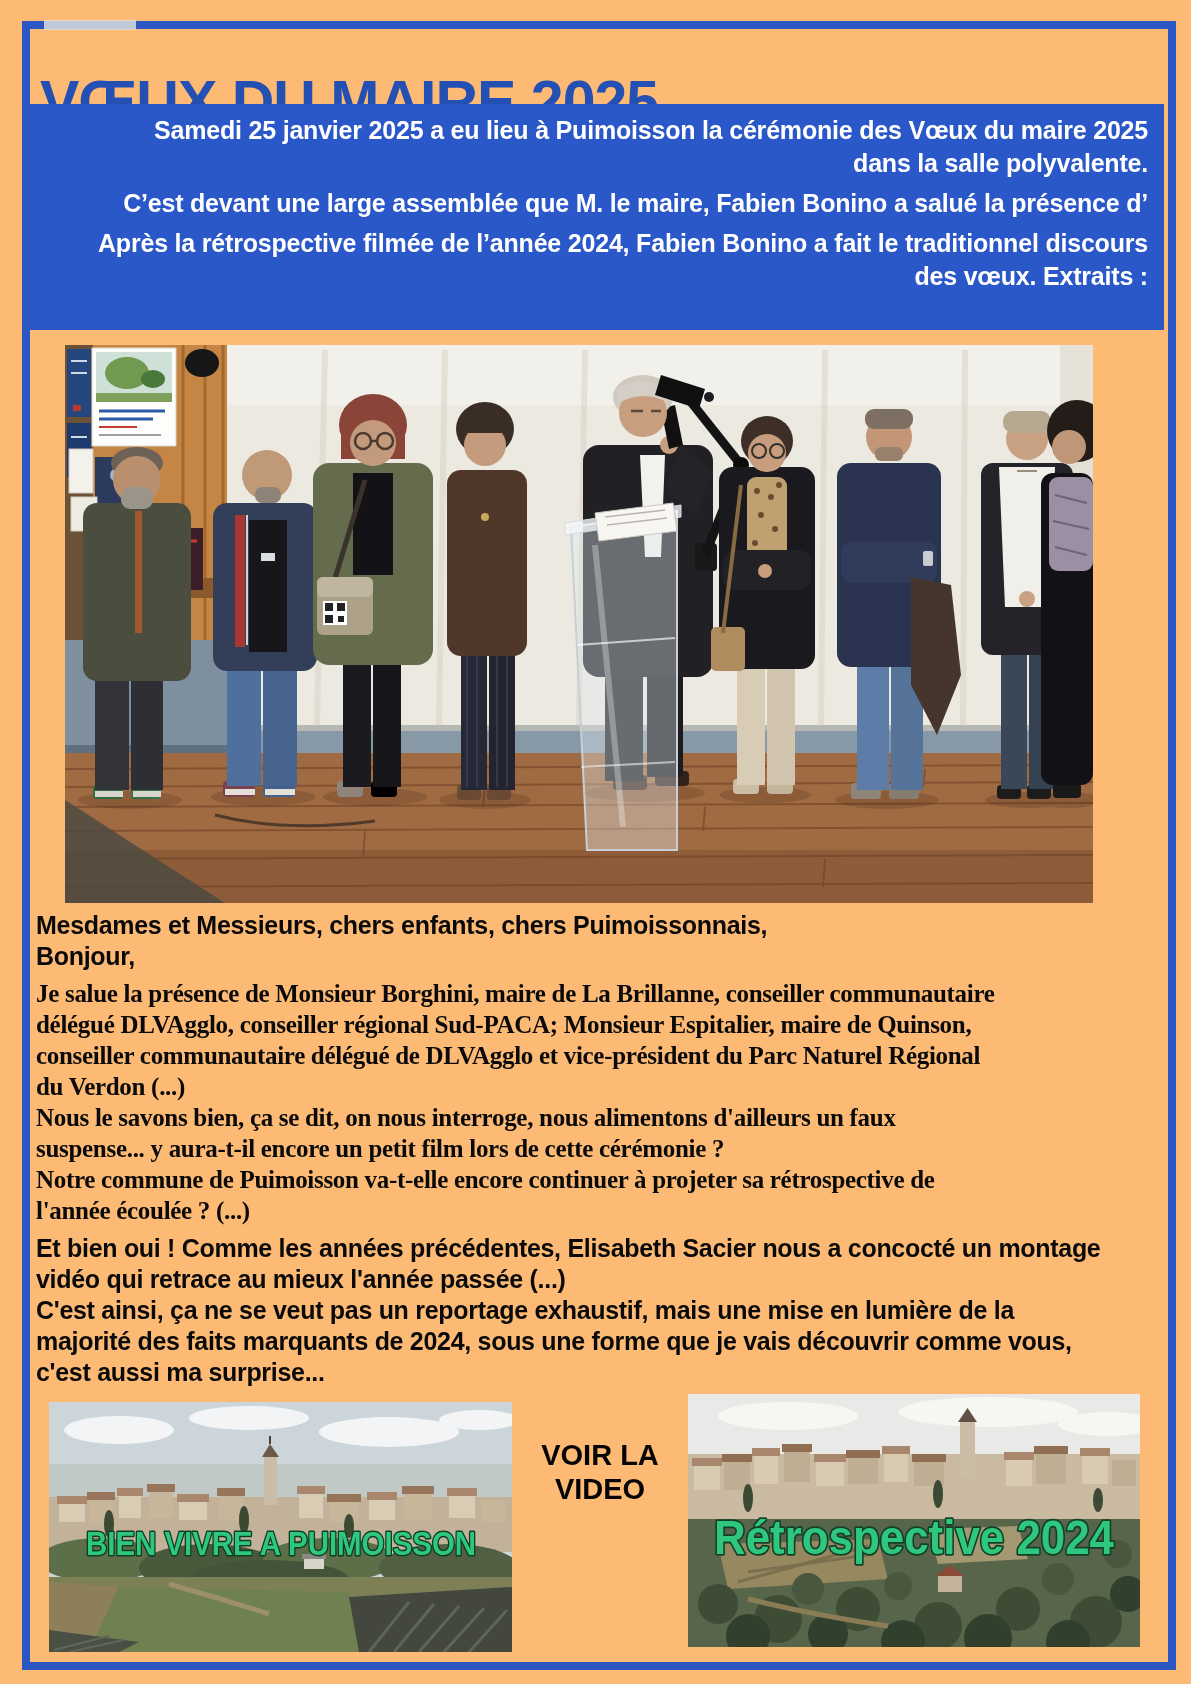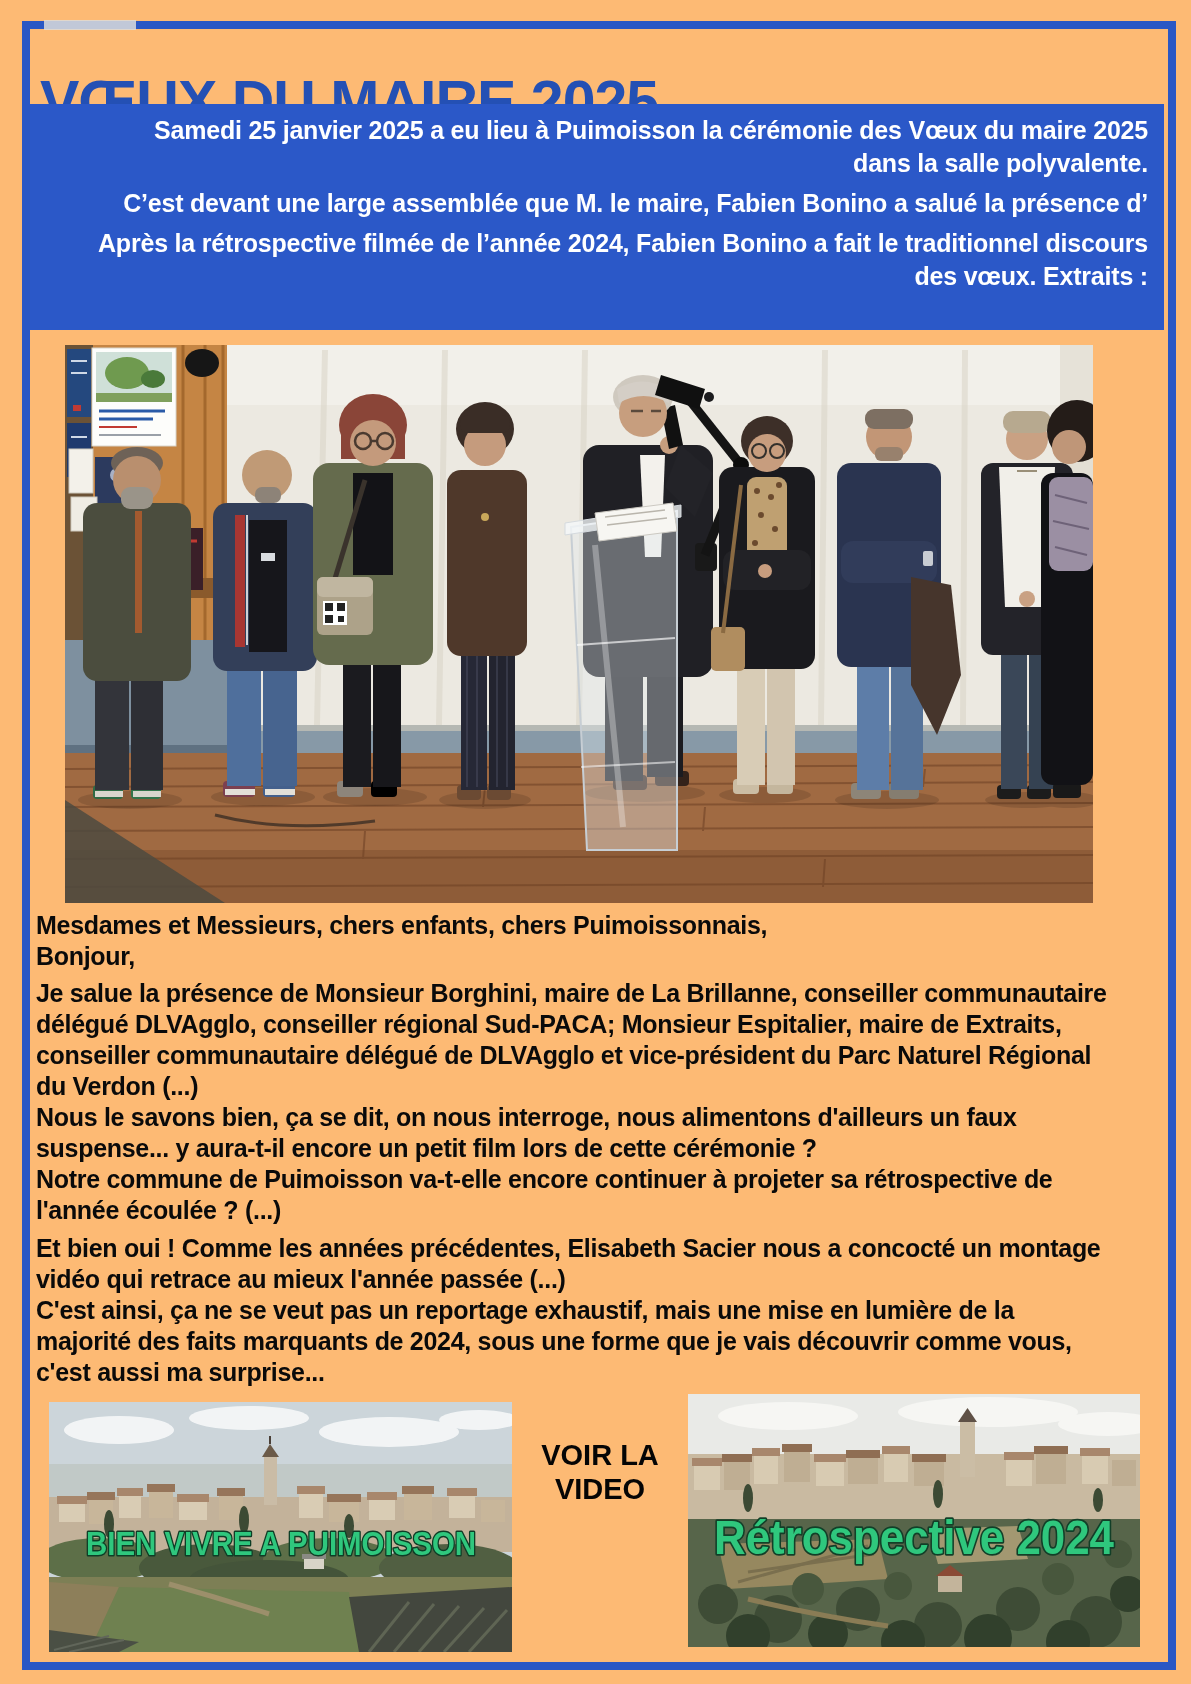--- a/index.html
+++ b/index.html
@@ -12,21 +12,21 @@
          font-size:59px;font-weight:bold;letter-spacing:-1px;white-space:nowrap;}
   .banner{position:absolute;left:30px;top:104px;width:1134px;height:226px;background:#2B58C8;
           box-sizing:border-box;padding:10px 16px 0 16px;color:#ffffff;font-weight:bold;
           font-size:25px;line-height:33px;letter-spacing:-0.2px;}
   .banner p{margin:0 0 7px 0;text-align:right;}
   .banner .bl{display:block;white-space:nowrap;}
   .photo{position:absolute;left:65px;top:345px;width:1028px;height:558px;overflow:hidden;background:#ece9e1;}
   .article{position:absolute;left:36px;width:1140px;color:#0a0a0a;font-weight:bold;
            font-size:25px;line-height:31px;letter-spacing:-0.3px;}
   .article div{white-space:nowrap;}
-  .b1{top:910px;} .b2{top:978px;} .b3{top:1233px;}
+  .b1{top:910px;} .b2{top:978px;font-family:Liberation Serif, serif;} .b3{top:1233px;}
   .thumb{position:absolute;display:block;border-radius:29px;}
   .thumb-left{left:49px;top:1402px;width:463px;height:250px;}
   .thumb-right{left:688px;top:1394px;width:452px;height:253px;}
   .voir{position:absolute;left:500px;top:1438px;width:200px;text-align:center;color:#050505;
         font-size:29px;line-height:34px;font-weight:bold;cursor:pointer;}
   svg{display:block;}
   .cap{font-family:"Liberation Sans","DejaVu Sans",sans-serif;font-weight:bold;
        paint-order:stroke;stroke-linejoin:round;}
 </style>
 </head>
@@ -334,21 +334,21 @@
       </g>
     </svg>
   </div>
 
   <div class="article b1">
     <div>Mesdames et Messieurs, chers enfants, chers Puimoissonnais,</div>
     <div>Bonjour,</div>
   </div>
   <div class="article b2">
     <div>Je salue la présence de Monsieur Borghini, maire de La Brillanne, conseiller communautaire</div>
-    <div>délégué DLVAgglo, conseiller régional Sud-PACA; Monsieur Espitalier, maire de Extraits,</div>
+    <div>délégué DLVAgglo, conseiller régional Sud-PACA; Monsieur Espitalier, maire de Quinson,</div>
     <div>conseiller communautaire délégué de DLVAgglo et vice-président du Parc Naturel Régional</div>
     <div>du Verdon (...)</div>
     <div>Nous le savons bien, ça se dit, on nous interroge, nous alimentons d'ailleurs un faux</div>
     <div>suspense... y aura-t-il encore un petit film lors de cette cérémonie ?</div>
     <div>Notre commune de Puimoisson va-t-elle encore continuer à projeter sa rétrospective de</div>
     <div>l'année écoulée ? (...)</div>
   </div>
   <div class="article b3">
     <div>Et bien oui ! Comme les années précédentes, Elisabeth Sacier nous a concocté un montage</div>
     <div>vidéo qui retrace au mieux l'année passée (...)</div>

